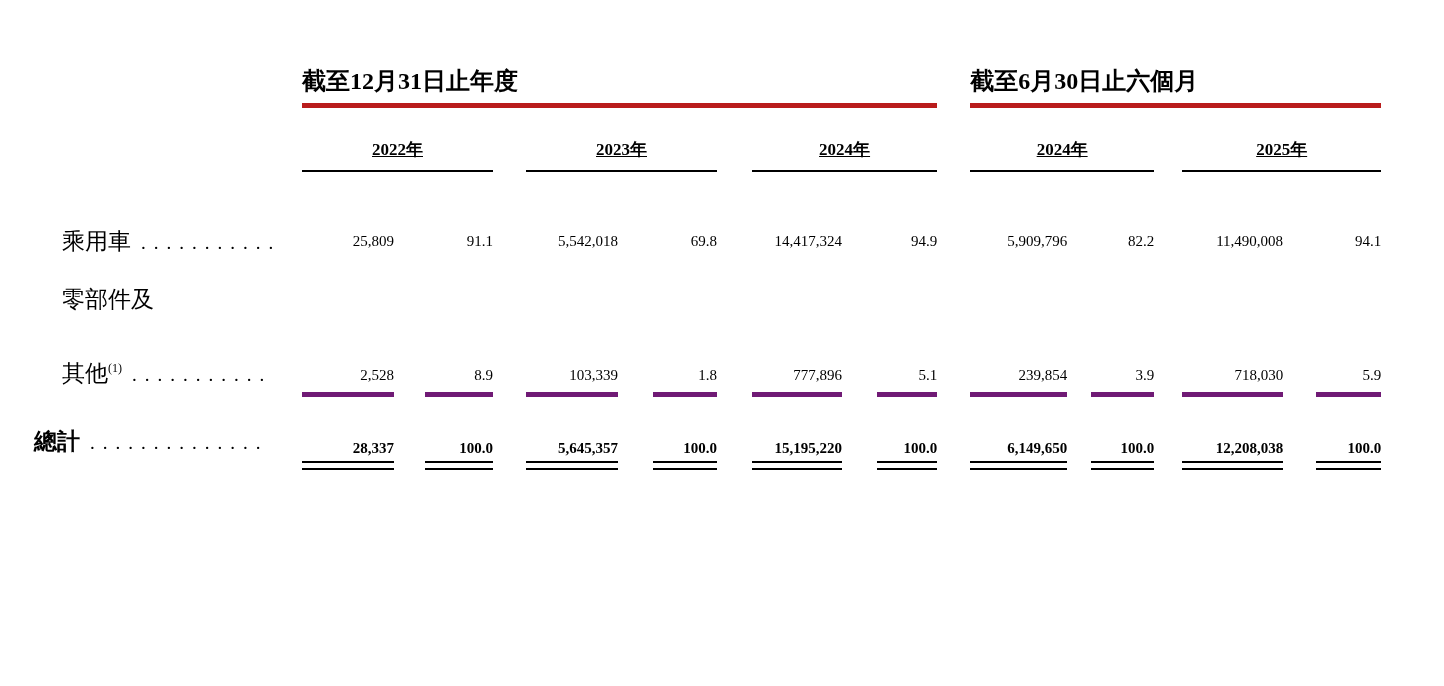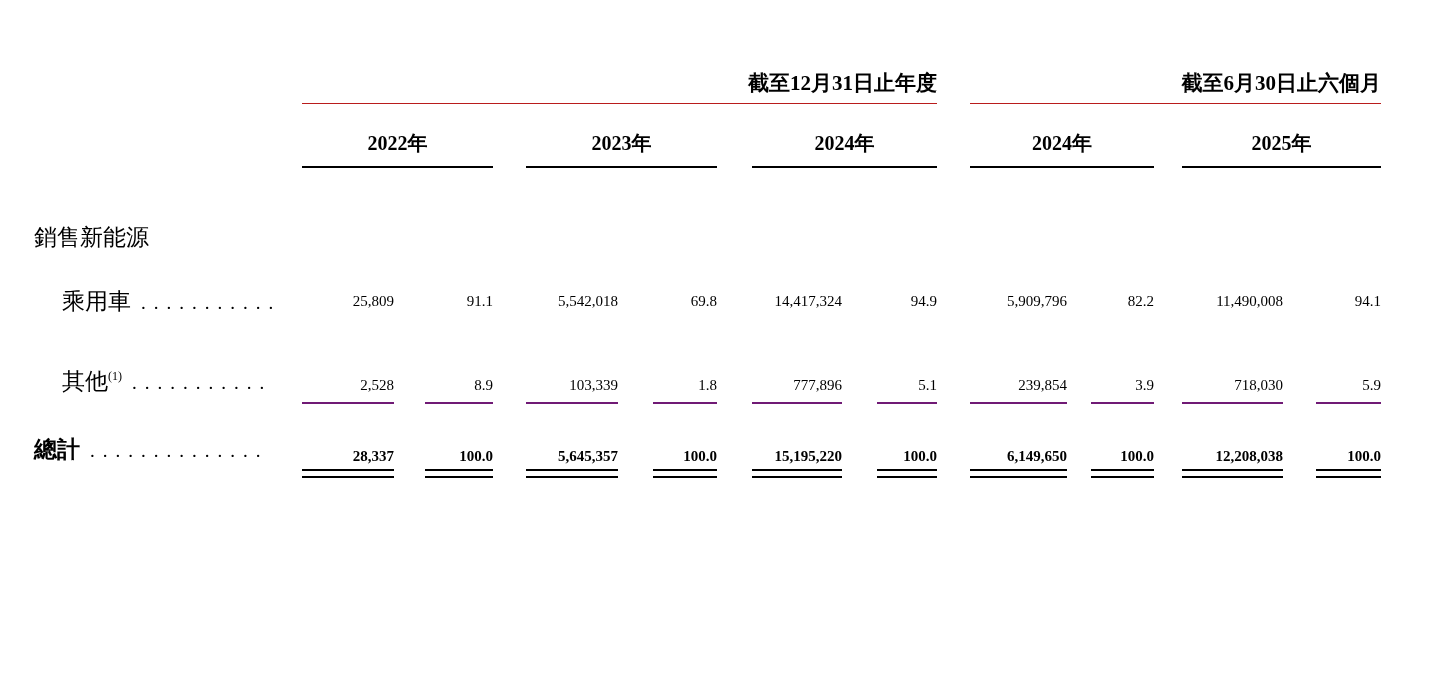--- a/index.html
+++ b/index.html
@@ -24,41 +24,41 @@
   }
   td {
     padding: 0;
     font-size: 21px;
     vertical-align: middle;
     overflow: visible;
     white-space: nowrap;
   }
   
   tr.r-grp td   { height: 45px; vertical-align: bottom; padding-bottom: 6px; }
-  td.grp-title  { text-align: right; font-weight: bold; font-size: 21px; border-bottom: 1px solid #b91c1c; }
+  td.grp-title  { text-align: left; font-weight: bold; font-size: 24px; border-bottom: 5px solid #b91c1c; }
   tr.r-year td  { height: 53px; vertical-align: bottom; padding-bottom: 9px; }
-  td.yr         { text-align: center; font-weight: bold; font-size: 20px; border-bottom: 2px solid #000; }
+  td.yr         { text-align: center; font-weight: bold; font-size: 17px; border-bottom: 2px solid #000; text-decoration: underline; }
   tr.r-sub td   { height: 52px; vertical-align: bottom; padding-bottom: 9px; }
   td.sub-amt    { text-align: center; font-style: italic; font-size: 18px; }
   td.sub-pct    { text-align: center; font-style: italic; font-size: 18px; }
   tr.r-unaud td { height: 46px; vertical-align: top; padding-top: 6px; }
   td.unaud     { text-align: center; font-style: italic; font-size: 18px; padding-left: 44px; }
   tr.r-spacer td { height: 37px; }
   
   td.lbl  { font-size: 23px; }
   td.ind  { padding-left: 28px; }
   td.v    { text-align: right; font-size: 15px; }
   .dots   { letter-spacing: 8px; padding-left: 10px; font-size: 19px; font-weight: normal; }
   sup.fn  { font-size: 12px; vertical-align: super; line-height: 0; }
   tr.r-lbl1 td  { height: 64px; }
   tr.r-data1 td { height: 65px; }
   tr.r-lbl2 td  { height: 55px; }
   tr.r-lbl3 td  { height: 50px; }
   tr.r-data2 td { height: 60px; vertical-align: bottom; padding-bottom: 6px; }
-  tr.r-data2 td.u { border-bottom: 2px solid #701a75; padding-bottom: 8px; }
+  tr.r-data2 td.u { border-bottom: 5px solid #701a75; padding-bottom: 8px; }
   tr.r-total td { height: 62px; vertical-align: bottom; font-weight: bold; }
   tr.r-total td.lbl { padding-bottom: 13px; }
   .dd { border-bottom: 2px solid #000; }
   .dd .di { display: block; text-align: right; border-bottom: 2px solid #000; padding-bottom: 4px; margin-bottom: 5px; }
 </style>
 </head>
 <body>
 
 <div class="sheet">
   <table class="fin">
@@ -105,24 +105,20 @@
       <td></td>
       <td class="yr" colspan="3">2025年</td>
     </tr>
 
 
 
     <tr class="r-spacer">
       <td colspan="20"></td>
     </tr>
 
-    <tr class="r-lbl1">
-      <td class="lbl">銷售新能源</td>
-      <td colspan="19"></td>
-    </tr>
 
     <tr class="r-data1">
       <td class="lbl ind"><span>乘用車</span><span class="dots">...........</span></td>
       <td class="v">25,809</td>
       <td></td>
       <td class="v">91.1</td>
       <td></td>
       <td class="v">5,542,018</td>
       <td></td>
       <td class="v">69.8</td>
@@ -134,20 +130,24 @@
       <td class="v">5,909,796</td>
       <td></td>
       <td class="v">82.2</td>
       <td></td>
       <td class="v">11,490,008</td>
       <td></td>
       <td class="v">94.1</td>
     </tr>
 
 
+    <tr class="r-lbl3">
+      <td class="lbl ind">零部件及</td>
+      <td colspan="19"></td>
+    </tr>
 
     <tr class="r-data2">
       <td class="lbl ind"><span>其他</span><sup class="fn">(1)</sup><span class="dots">...........</span></td>
       <td class="v u">2,528</td>
       <td></td>
       <td class="v u">8.9</td>
       <td></td>
       <td class="v u">103,339</td>
       <td></td>
       <td class="v u">1.8</td>

